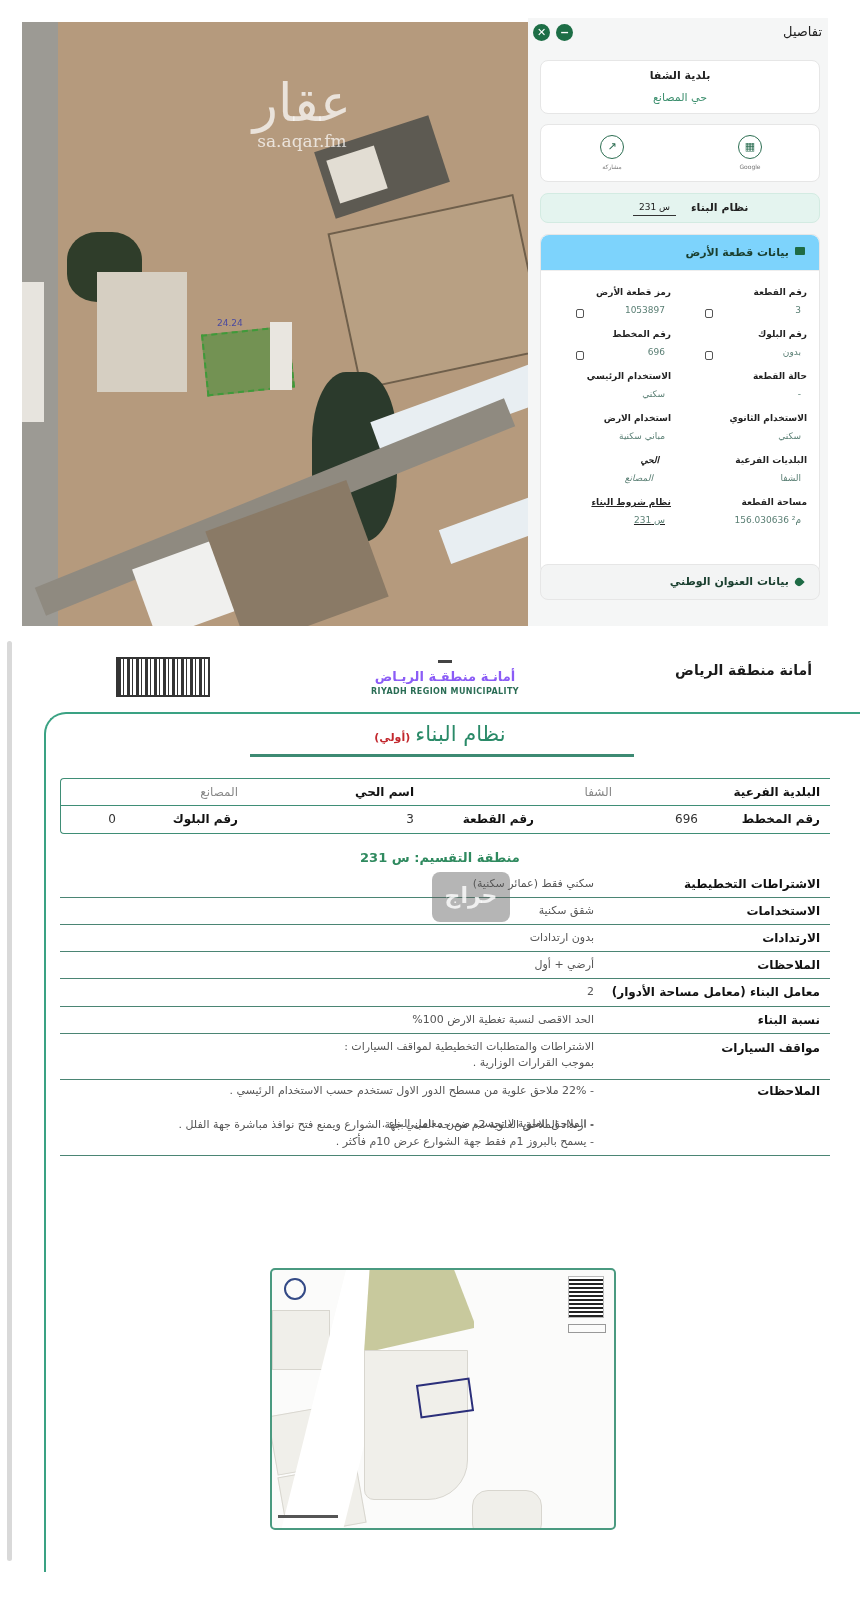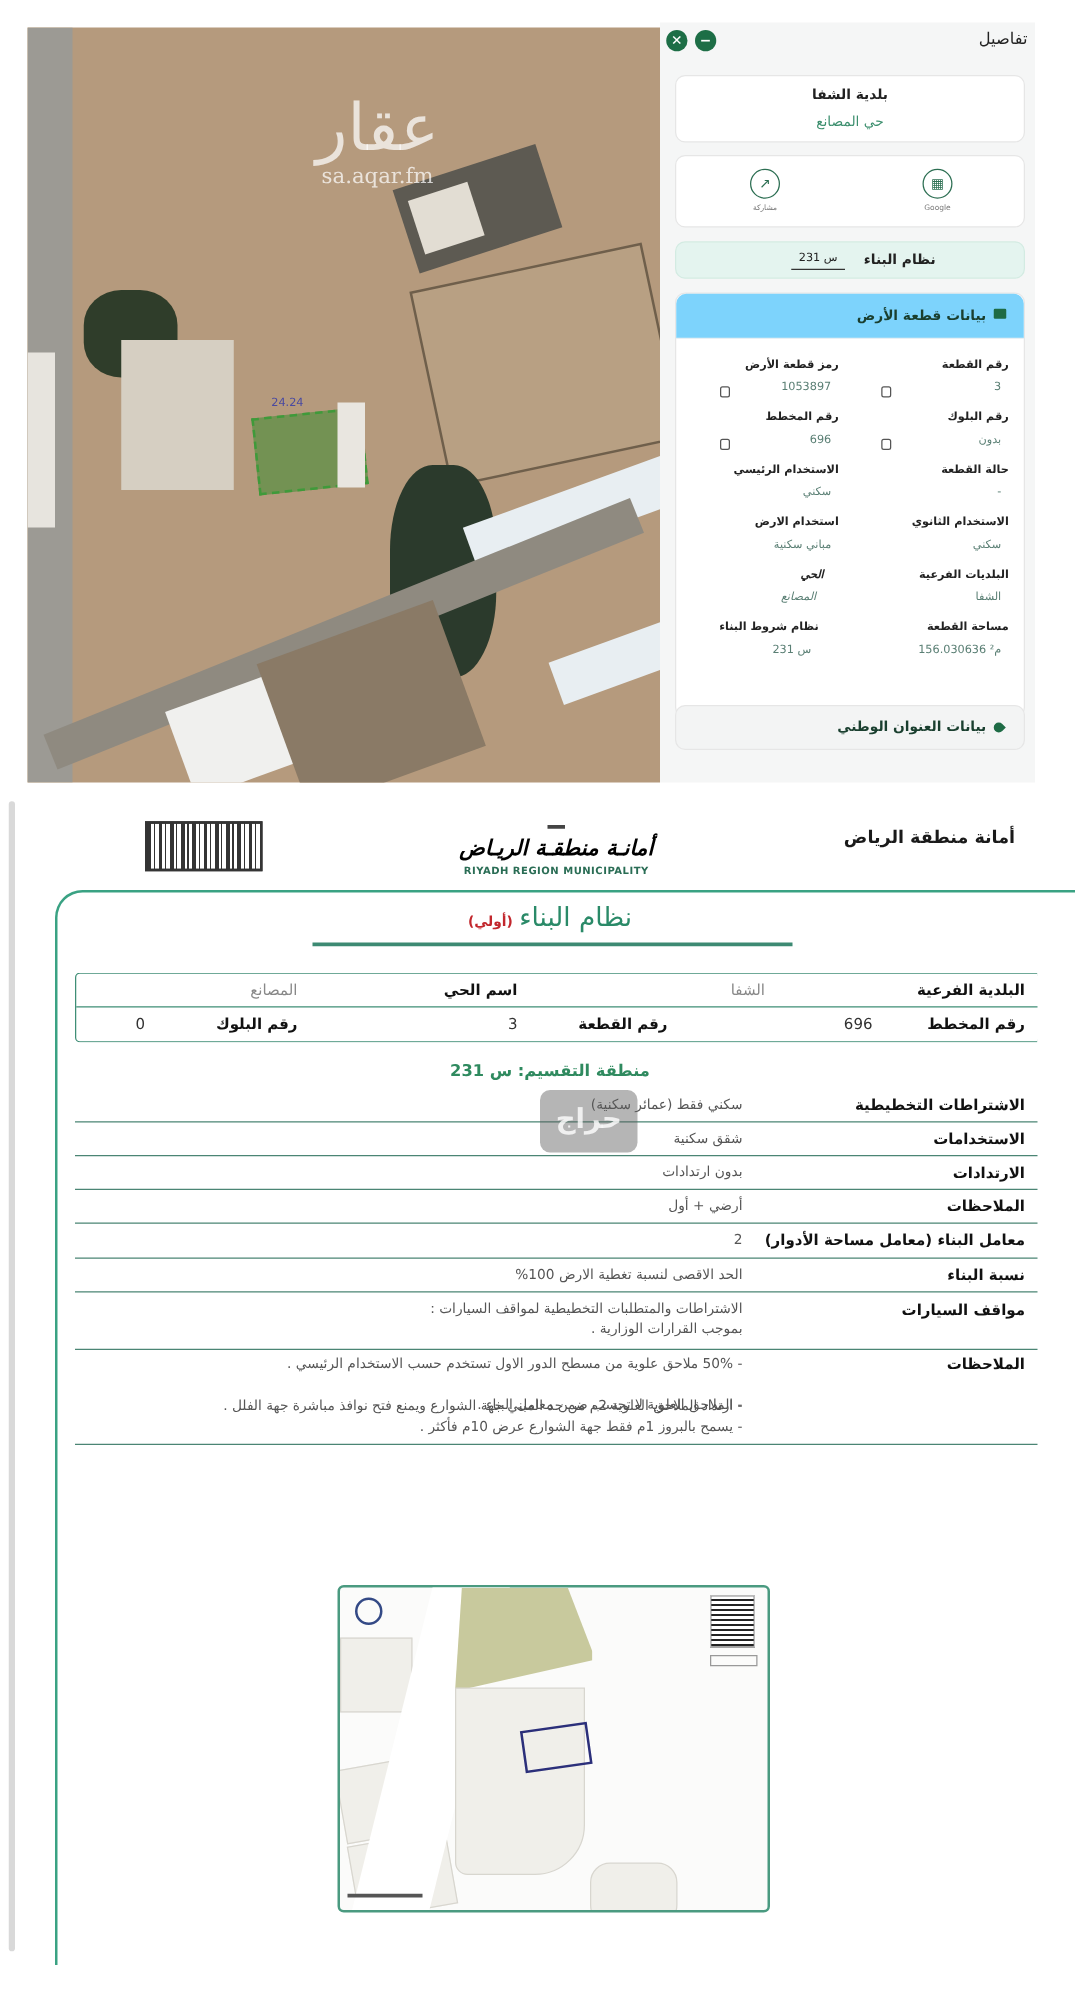--- a/index.html
+++ b/index.html
@@ -57,21 +57,21 @@
   .copy { position: absolute; width: 8px; height: 9px; border: 1.2px solid #555; border-radius: 2px; }
   .card-addr { top: 546px; height: 36px; background: #f3f4f4; }
   .card-addr .t { position: absolute; right: 30px; top: 10px; font-size: 11px; font-weight: bold; color: #1a3f2f; }
   .card-addr .ic { position: absolute; right: 16px; top: 13px; width: 8px; height: 8px; background: #1e6b45; border-radius: 50% 0 50% 50%; transform: rotate(45deg); }
 
   
   .scroll-track { position: absolute; left: 7px; top: 641px; width: 5px; height: 920px; background: #d9d9d9; border-radius: 3px; }
   .doc-head-right { position: absolute; right: 48px; top: 662px; font-size: 14px; font-weight: bold; color: #1a1a1a; }
   .logo { position: absolute; left: 360px; top: 660px; width: 170px; text-align: center; }
   .logo .bar { width: 14px; height: 3px; background: #444; margin: 0 auto 6px; }
-  .logo .ar { font-size: 17px; color: #000000; font-weight: bold; font-style: italic; }
+  .logo .ar { font-size: 13px; color: #8b5cf6; font-weight: bold; }
   .logo .en { font-size: 8px; color: #2a6d55; letter-spacing: 0.4px; margin-top: 3px; font-weight: bold; }
   .qr-top { position: absolute; left: 116px; top: 657px; width: 94px; height: 40px;
     background:
       repeating-linear-gradient(90deg, #111 0 3px, #fff 3px 5px, #111 5px 6px, #fff 6px 9px),
       #111;
     opacity: 0.85; border: 2px solid #111;
   }
   .frame {
     position: absolute; left: 44px; top: 712px; width: 820px; height: 860px;
     border: 2.5px solid #3aa283; border-right: none; border-bottom: none; border-radius: 22px 0 0 0;
@@ -214,21 +214,21 @@
       </div>
     <div class="fld" style="right:160px;top:220px;font-style:italic;">
         <div class="fk">الحي</div>
         <div class="fv">المصانع</div>
       </div>
 
     <div class="fld" style="right:12px;top:262px;">
         <div class="fk">مساحة القطعة</div>
         <div class="fv">156.030636 م²</div>
       </div>
-    <div class="fld" style="right:164px;top:262px;">
+    <div class="fld" style="right:148px;top:262px;text-decoration:underline;">
         <div class="fk">نظام شروط البناء</div>
         <div class="fv">س 231</div>
       </div>
   </div>
 
   <div class="card card-addr">
     <span class="ic"></span>
     <span class="t">بيانات العنوان الوطني</span>
   </div>
 </div>
@@ -292,21 +292,21 @@
   <span class="k" style="top:6px;">نسبة البناء</span>
   <span class="v" style="top:5px;">الحد الاقصى لنسبة تغطية الارض 100%</span>
 </div>
 <div class="reg-row" style="top:1034px;height:46px;">
   <span class="k" style="top:7px;">مواقف السيارات</span>
   <span class="v" style="top:5px;">الاشتراطات والمتطلبات التخطيطية لمواقف السيارات :</span>
   <span class="v" style="top:21px;">بموجب القرارات الوزارية .</span>
 </div>
 <div class="reg-row" style="top:1080px;height:76px;">
   <span class="k" style="top:4px;">الملاحظات</span>
-  <span class="v" style="top:3px;">- 50% ملاحق علوية من مسطح الدور الاول تستخدم حسب الاستخدام الرئيسي .</span>
+  <span class="v" style="top:3px;">- 22% ملاحق علوية من مسطح الدور الاول تستخدم حسب الاستخدام الرئيسي .</span>
   <span class="v" style="top:36px;margin-left:40px;">- الملاحق العلوية لا تحسب ضمن معامل البناء .</span>
   <span class="v" style="top:37px;">- ارتداد الملاحق العلوية 2م من حد المبني جهة الشوارع ويمنع فتح نوافذ مباشرة جهة الفلل .</span>
   <span class="v" style="top:54px;">- يسمح بالبروز 1م فقط جهة الشوارع عرض 10م فأكثر .</span>
 </div>
 
 <div class="wm-haraj">حراج</div>
 
 <div class="mapbox">
   <div class="mp-lot" style="left:0;top:40px;width:58px;height:60px;"></div>
   <div class="mp-lot" style="left:0;top:140px;width:70px;height:60px;transform:rotate(-10deg);"></div>

